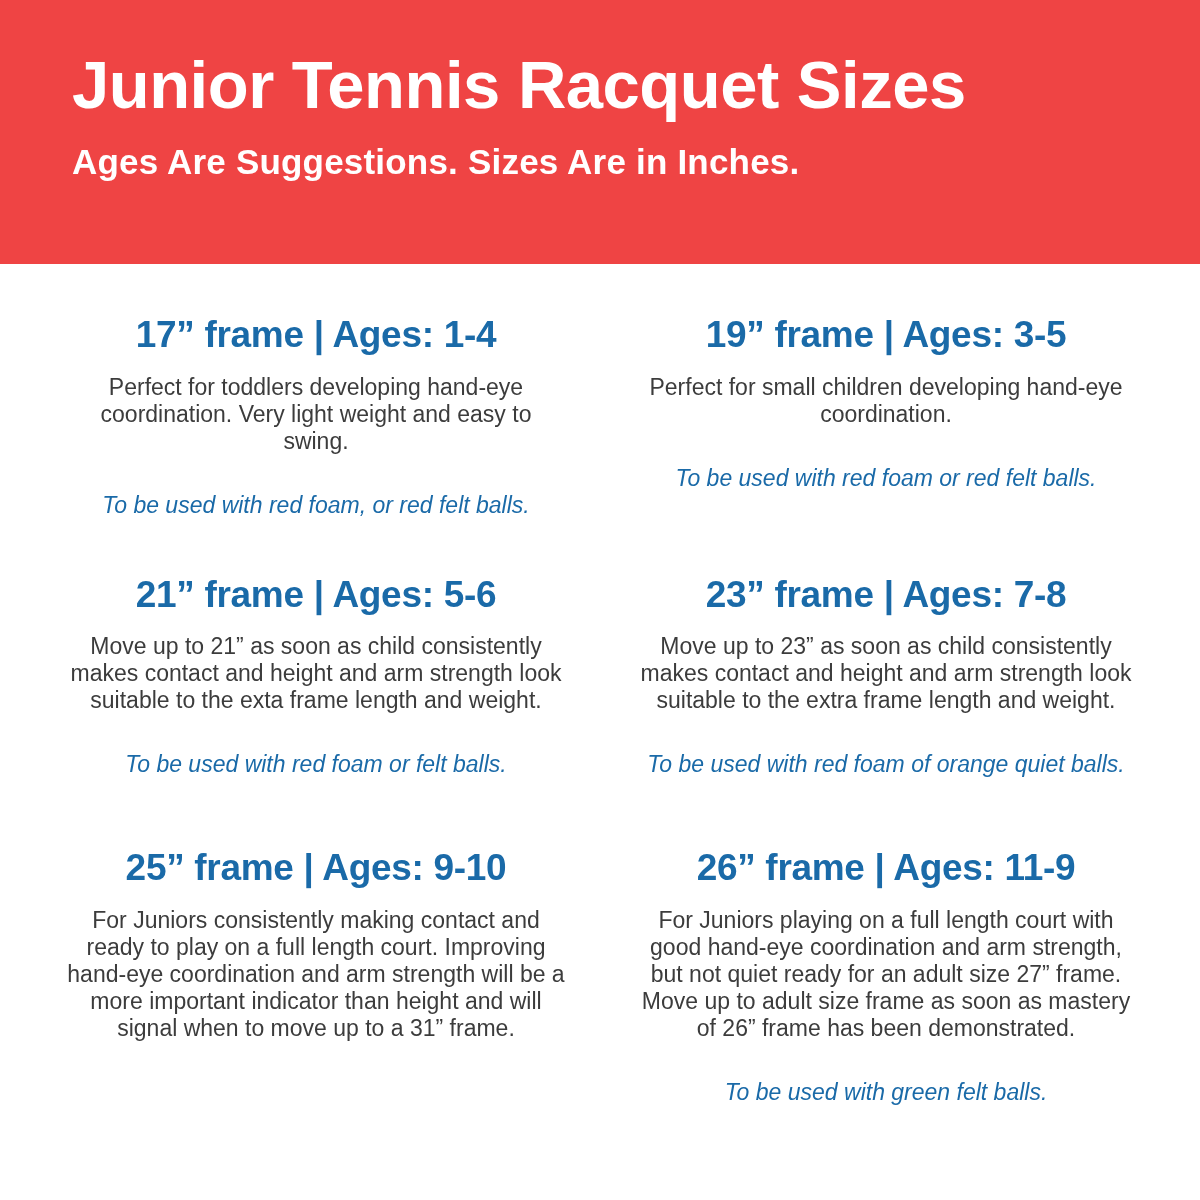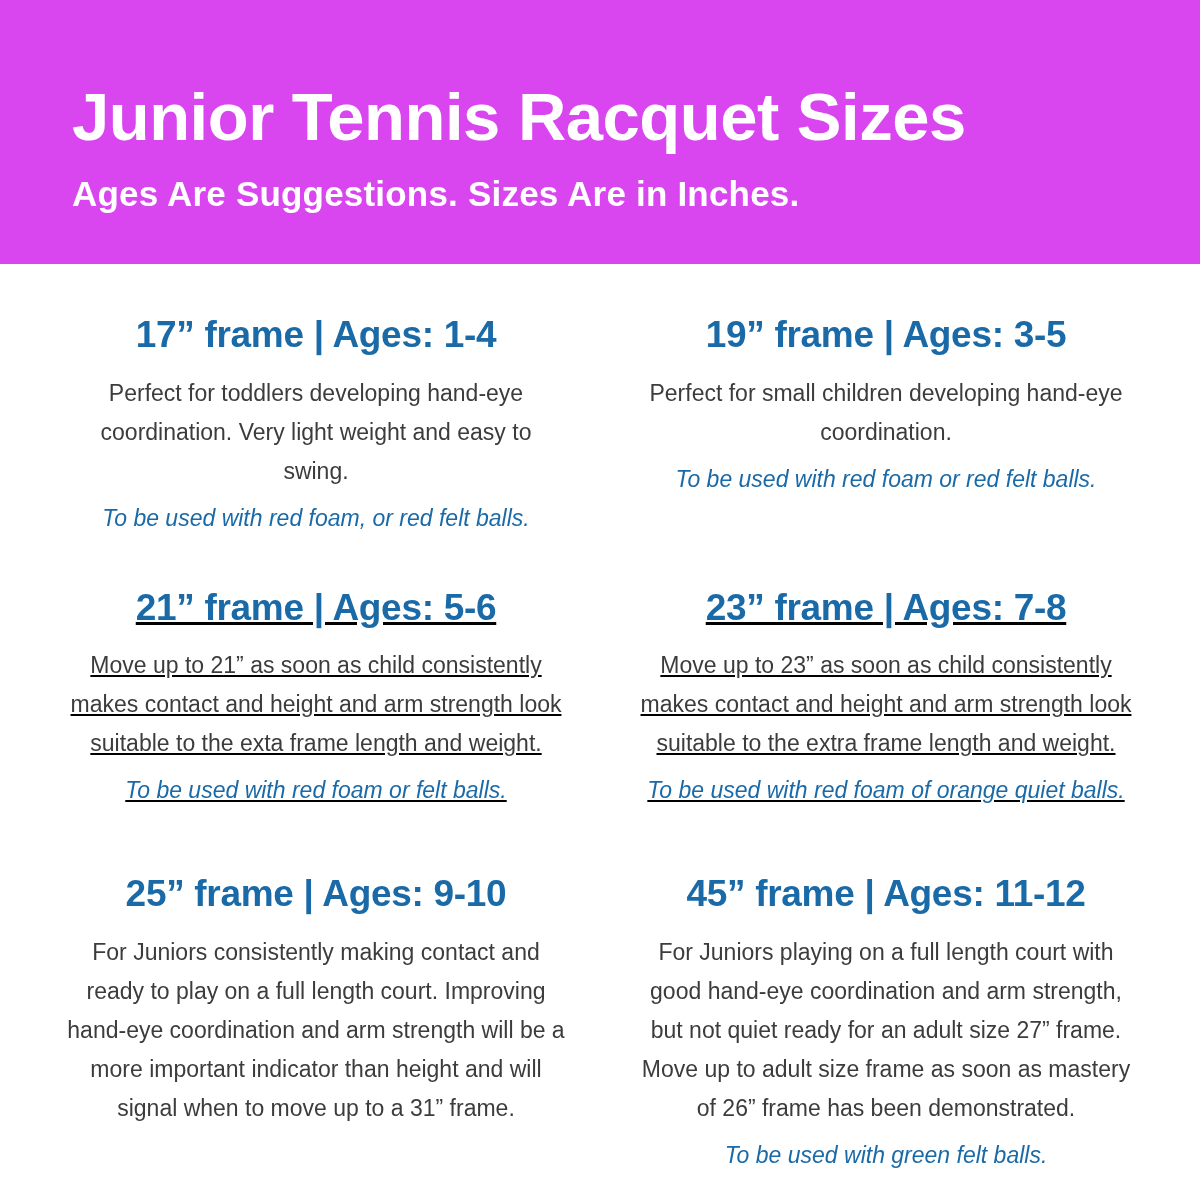--- a/index.html
+++ b/index.html
@@ -8,23 +8,23 @@
     font-family: "Liberation Sans", sans-serif;
     background: #ffffff;
     overflow: hidden;
   }
   .page { width: 1200px; height: 1200px; background: #ffffff; }
 
   
   .banner {
     width: 100%;
     height: 264px;
-    background: #d946ef;
+    background: #ef4444;
     color: #ffffff;
-    padding: 82px 72px 0 72px;
+    padding: 50px 72px 0 72px;
   }
   .banner h1 {
     font-size: 67px;
     font-weight: bold;
     letter-spacing: -0.5px;
     line-height: 1.05;
   }
   .banner .subtitle {
     margin-top: 22px;
     font-size: 35px;
@@ -34,39 +34,39 @@
 
   
   .content { padding: 0 64px 0 66px; }
   .row {
     display: grid;
     grid-template-columns: 1fr 1fr;
     column-gap: 70px;
     text-align: center;
   }
   .row-1 { margin-top: 50px; }
-  .row-2 { margin-top: 54px; text-decoration: underline; }
+  .row-2 { margin-top: 54px; }
   .row-3 { margin-top: 68px; }
 
   .card h2 {
     color: #1A6AA8;
     font-size: 37px;
     font-weight: bold;
     letter-spacing: -0.3px;
     line-height: 1.15;
   }
   .card .body {
     margin-top: 17px;
     color: #3C3C3C;
     font-size: 23px;
-    line-height: 39px;
+    line-height: 27px;
     max-width: 510px;
   }
   .card .note {
-    margin-top: 13px;
+    margin-top: 36px;
     color: #1A6AA8;
     font-size: 23px;
     font-style: italic;
     line-height: 29px;
     max-width: 520px;
   }
 </style>
 </head>
 <body>
 
@@ -104,20 +104,20 @@
         <p class="note">To be used with red foam of orange quiet balls.</p>
       </section>
     </div>
 
     <div class="row row-3">
       <section class="card">
         <h2>25” frame | Ages: 9-10</h2>
         <p class="body">For Juniors consistently making contact and ready to play on a full length court. Improving hand-eye coordination and arm strength will be a more important indicator than height and will signal when to move up to a 31” frame.</p>
       </section>
       <section class="card">
-        <h2>45” frame | Ages: 11-12</h2>
+        <h2>26” frame | Ages: 11-9</h2>
         <p class="body">For Juniors playing on a full length court with good hand-eye coordination and arm strength, but not quiet ready for an adult size 27” frame. Move up to adult size frame as soon as mastery of 26” frame has been demonstrated.</p>
         <p class="note">To be used with green felt balls.</p>
       </section>
     </div>
 
   </main>
 </div>
 
 </body></html>

